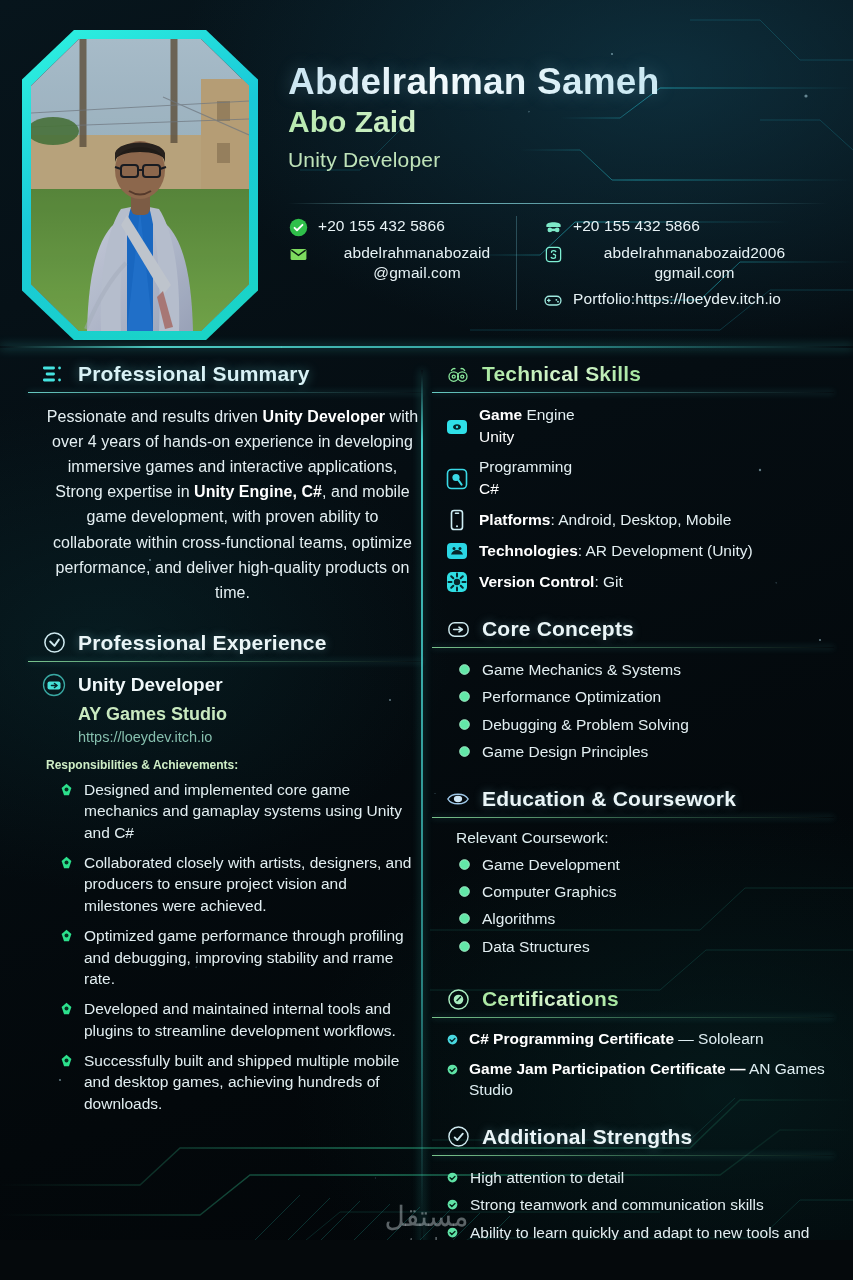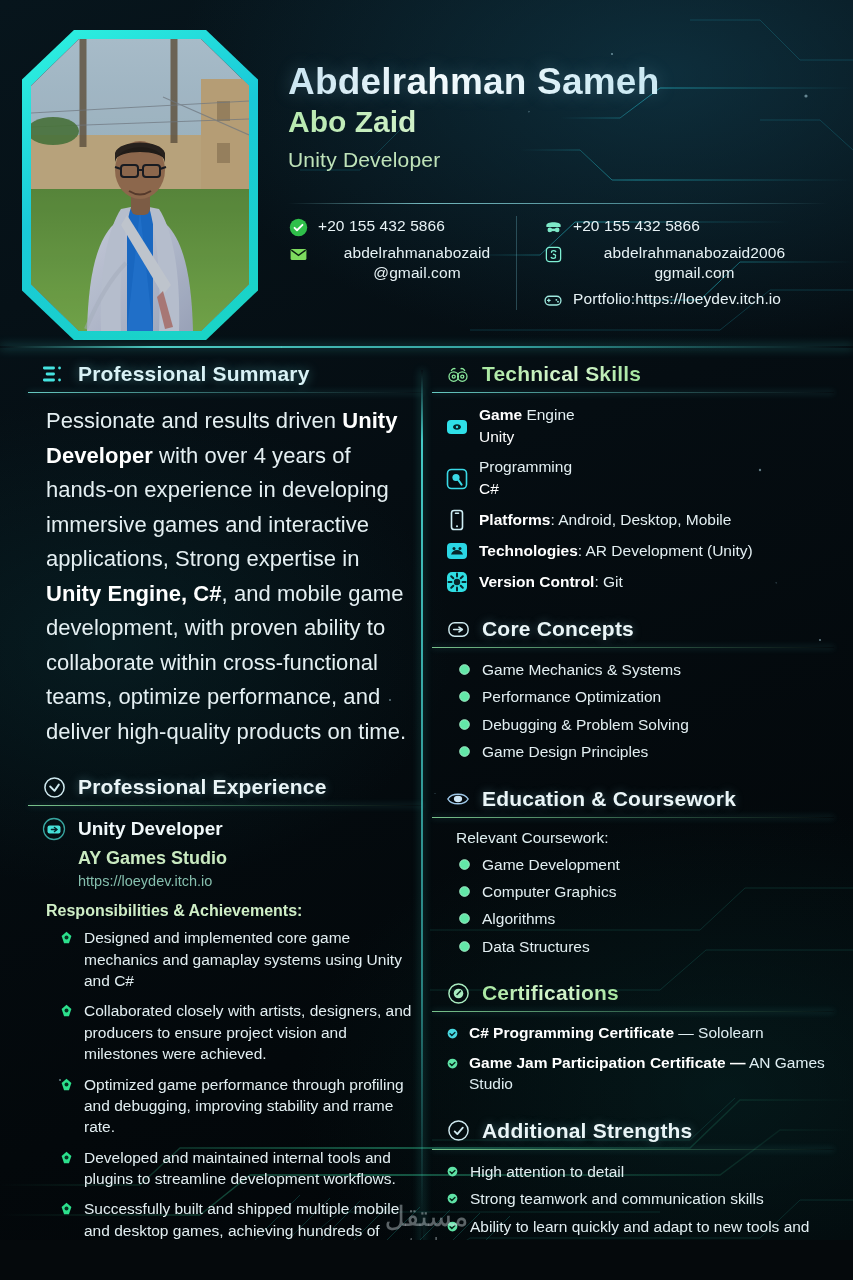--- a/index.html
+++ b/index.html
@@ -101,37 +101,37 @@
     background:linear-gradient(100deg,#a8e8a0,#d9f5cf 55%,#a2e59c);
     -webkit-background-clip:text;background-clip:text;color:transparent;
   }
   .t-white{color:#eaf5f7;text-shadow:0 0 10px rgba(150,220,235,.35);}
   .sec-rule{
     height:1px;width:100%;
     background:linear-gradient(90deg,rgba(120,235,225,.85),rgba(110,225,220,.45) 45%,rgba(90,200,205,0));
     box-shadow:0 0 6px rgba(90,225,220,.45);margin-bottom:11px;
   }
   .sec-rule.g{background:linear-gradient(90deg,rgba(150,240,170,.8),rgba(120,220,160,.4) 50%,rgba(90,200,160,0));}
-  .summary{font-size:22px;line-height:1.57;color:#e4eff2;padding:0 4px 0 18px;letter-spacing:.05px;}
+  .summary{font-size:16px;line-height:1.57;color:#e4eff2;padding:0 4px 0 18px;letter-spacing:.05px;text-align:center;}
   .summary b{color:#ffffff;font-weight:700;}
   
   .skills{display:flex;flex-direction:column;gap:8px;padding-left:14px;}
   .skill{display:flex;align-items:center;gap:11px;}
   .sk-ico{width:22px;height:22px;flex:0 0 22px;margin-top:1px;}
   .sk-body{font-size:15.5px;line-height:1.42;color:#e3eff2;}
   .sk-body b{color:#ffffff;font-weight:700;}
   .sk-val{display:block;font-weight:400;color:#ffffff;}
   
   .job{padding-left:14px;}
   .job-head{display:flex;align-items:center;gap:12px;}
   .job-ico{width:24px;height:24px;flex:0 0 24px;}
   .job-title{font-size:19px;font-weight:700;color:#f0f8fa;}
   .job-company{font-size:18px;font-weight:700;color:#c9e9c0;margin:7px 0 0 36px;}
   .job-url{font-size:14.5px;color:#86bfae;margin:4px 0 0 36px;}
-  .resp-label{font-size:16px;font-weight:700;color:#cfeec6;margin:13px 0 7px 4px;}
+  .resp-label{font-size:12px;font-weight:700;color:#cfeec6;margin:13px 0 7px 4px;}
   ul.bl{list-style:none;display:flex;flex-direction:column;gap:9px;padding-left:18px;}
   ul.bl li{display:flex;align-items:flex-start;gap:11px;font-size:15.5px;line-height:1.38;color:#e2eef1;}
   .dot{width:13px;height:13px;flex:0 0 13px;margin-top:4px;}
   ul.bl.tight{gap:6px;padding-left:26px;}
   ul.bl.tight li{font-size:15.5px;}
   .course-label{font-size:15.5px;color:#dfeef0;margin:0 0 7px 24px;}
   .cert-list{display:flex;flex-direction:column;gap:9px;padding-left:14px;}
   .cert{display:flex;align-items:flex-start;gap:10px;font-size:15.5px;line-height:1.35;color:#dfeef2;}
   .cert b{color:#ffffff;font-weight:700;}
   
@@ -582,21 +582,21 @@
             <li>
               <svg class="dot" viewBox="0 0 16 16">
                 <circle cx="8" cy="8" r="6" fill="#63e7a8"></circle>
                 <circle cx="8" cy="8" r="6" fill="none" stroke="#aff6d2" stroke-width="1"></circle>
               </svg>
               <span>Data Structures</span>
             </li>
           </ul>
       </div>
 
-      <div class="section" style="margin-top:22px;">
+      <div class="section" style="margin-top:28px;">
         <div class="sec-head">
           <span class="sec-ico">
             <svg width="23" height="23" viewBox="0 0 24 24">
                 <circle cx="12" cy="12" r="10" fill="none" stroke="#a9ecc0" stroke-width="1.5"></circle>
                 <circle cx="12" cy="12" r="5" fill="#a9ecc0"></circle>
                 <path d="M10 13.5 L14.5 9" stroke="#07251a" stroke-width="1.5"></path>
               </svg>
           </span>
           <span class="sec-title t-green">Certifications</span>
         </div>

